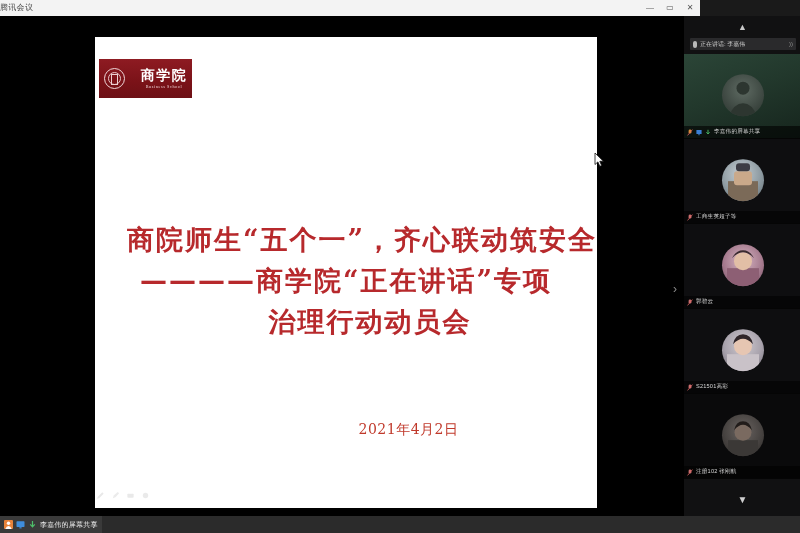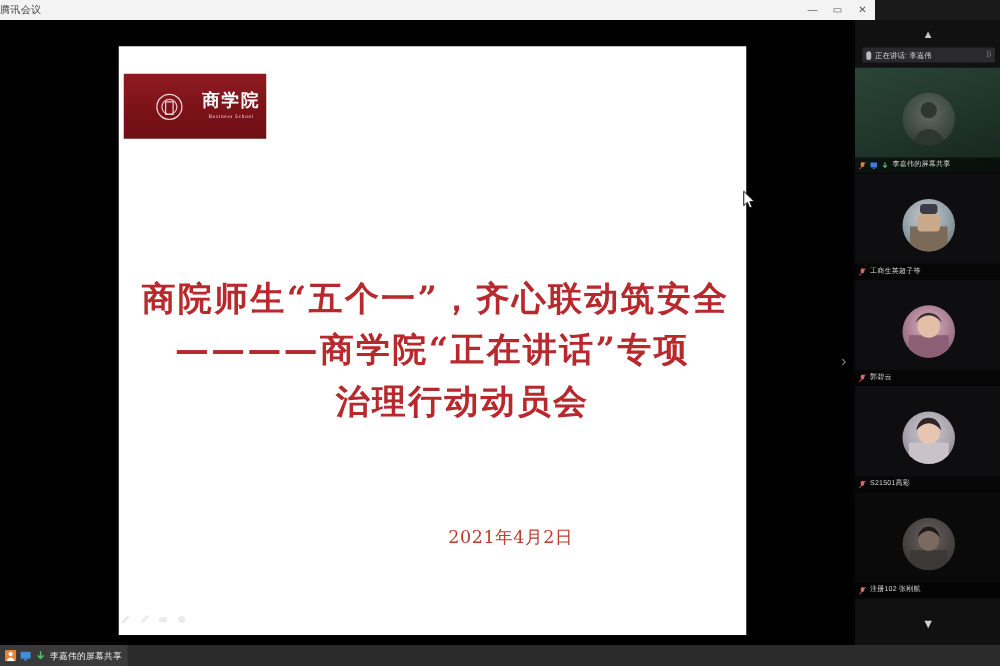--- a/index.html
+++ b/index.html
@@ -34,23 +34,23 @@
     position:absolute;left:0;top:16px;width:683px;height:500px;
     background:#000;
   }
   
   .slide{
     position:absolute;left:95px;top:21px;width:502px;height:471px;
     background:#ffffff;
     overflow:hidden;
   }
   .slide-logo{
-    position:absolute;left:4px;top:22px;width:93px;height:52px;
+    position:absolute;left:4px;top:22px;width:93px;height:39px;
     background:linear-gradient(180deg,#8e1b22 0%,#7a1218 60%,#6d1015 100%);
-    display:flex;align-items:center;justify-content:center;gap:16px;padding-left:21px;
+    display:flex;align-items:center;justify-content:center;gap:16px;
   }
   .logo-seal{
     width:19px;height:19px;border-radius:50%;
     border:1.1px solid #f0d8da;
     position:relative;flex:none;
   }
   .logo-seal:before{
     content:"";position:absolute;left:3px;top:3px;right:3px;bottom:3px;
     border:1px solid #e7c4c7;border-radius:50%;
   }
@@ -72,21 +72,21 @@
     position:absolute;left:0;top:182px;width:502px;
     text-align:center;
   }
   .tline{
     color:#b7292c;
     font-family:"DejaVu Serif","Liberation Serif",serif;
     font-weight:bold;
     letter-spacing:2px;
     white-space:nowrap;
   }
-  .tline1{font-size:27px;line-height:41px;text-align:center;padding-left:5px;}
+  .tline1{font-size:27px;line-height:41px;text-align:right;padding-left:5px;}
   .tline2{font-size:27px;line-height:41px;}
   .tline3{font-size:27px;line-height:41px;padding-left:48px;}
   .slide-date{
     position:absolute;left:0;top:384px;width:567px;text-align:center;
     color:#c0392b;font-size:14px;letter-spacing:.5px;
     font-family:"DejaVu Serif","Liberation Serif",serif;
     padding-left:60px;box-sizing:border-box;
   }
   .ink-tools{
     position:absolute;left:-5px;bottom:6px;width:72px;height:14px;

